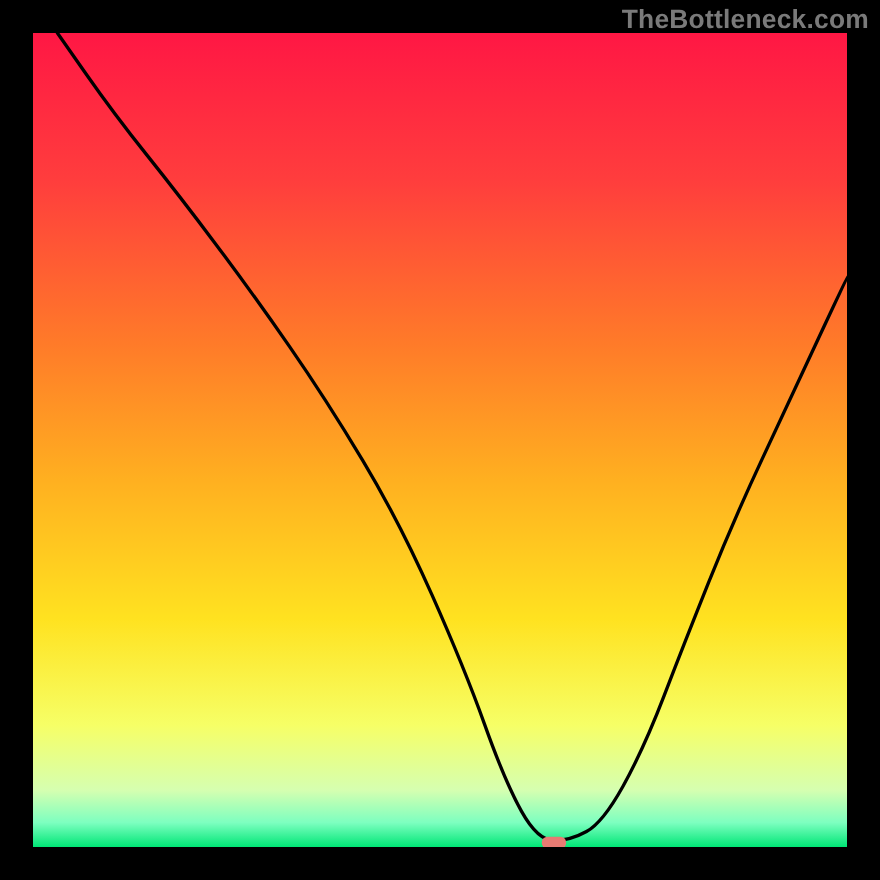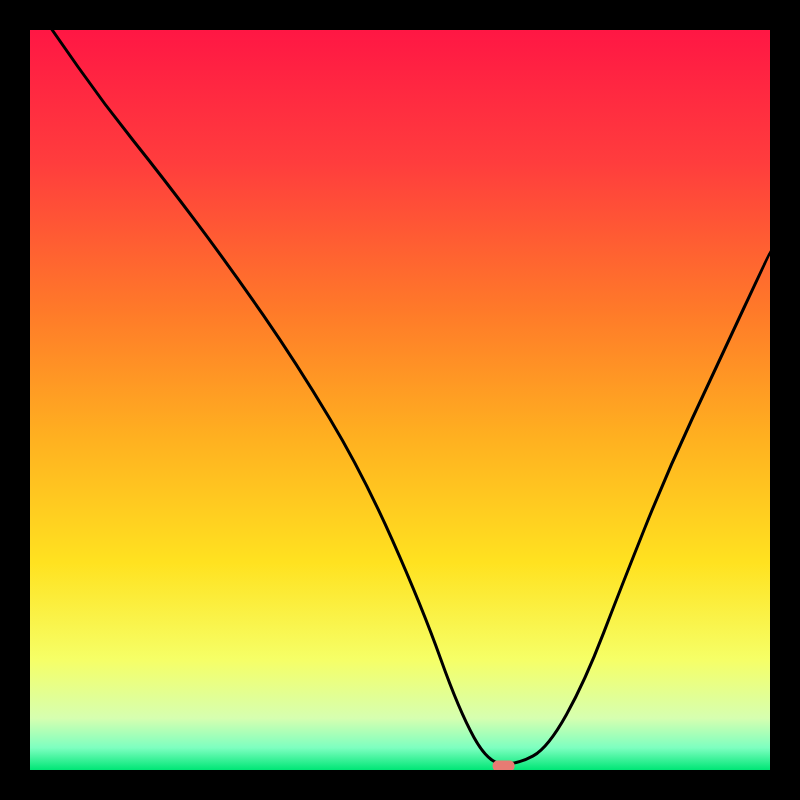--- a/index.html
+++ b/index.html
@@ -61,13 +61,14 @@
             <stop offset="97%" stop-color="#7dffc0"></stop>
             <stop offset="100%" stop-color="#00e676"></stop>
           </linearGradient>
       </defs>
       <rect x="0" y="0" width="740" height="740" fill="url(#bg-grad)"></rect>
       <path id="curve-path" fill="none" stroke="#000" stroke-width="3" stroke-linejoin="round" stroke-linecap="round" d="M 22.2 0.0 Q 22.2 0.0 48.1 37.0 Q 74.0 74.0 103.6 111.0 Q 133.2 148.0 166.5 192.4 Q 199.8 236.8 233.1 284.9 Q 266.4 333.0 299.7 388.5 Q 333.0 444.0 362.6 510.6 Q 392.2 577.2 410.7 629.0 Q 429.2 680.8 444.0 707.4 Q 458.8 734.1 473.6 734.1 Q 488.4 734.1 503.2 725.9 Q 518.0 717.8 536.5 684.5 Q 555.0 651.2 573.5 603.1 Q 592.0 555.0 614.2 499.5 Q 636.4 444.0 662.3 388.5 Q 688.2 333.0 714.1 277.5 T 740.0 222.0"></path>
       <rect id="marker-rect" class="marker" rx="5" ry="5" width="22" height="11" x="462.6" y="730.6"></rect>
     </svg>
   </div>
 
+  <div class="watermark">TheBottleneck.com</div>
 </div>
 
 </body></html>

